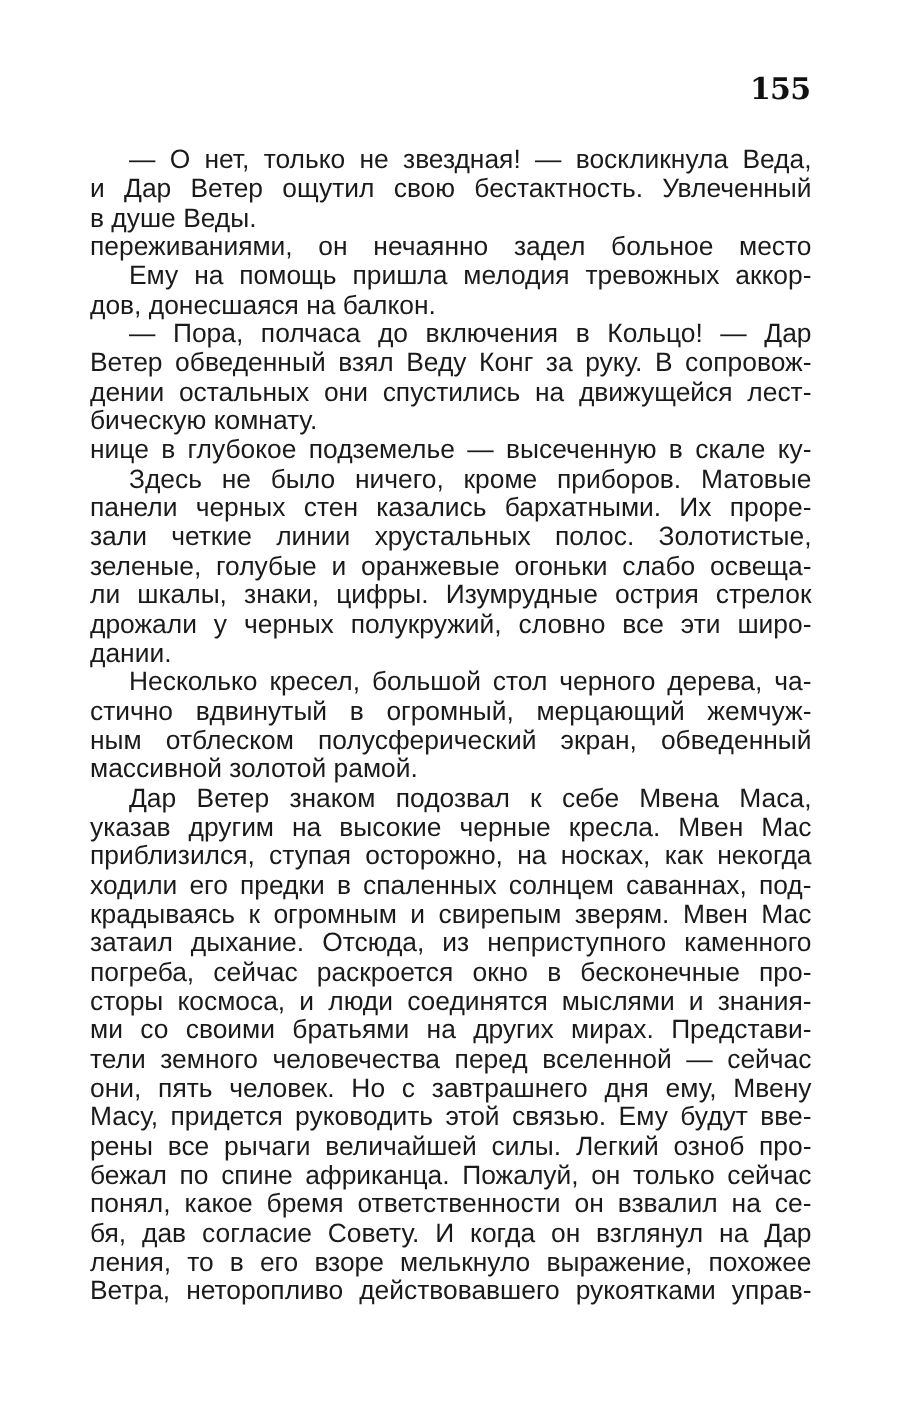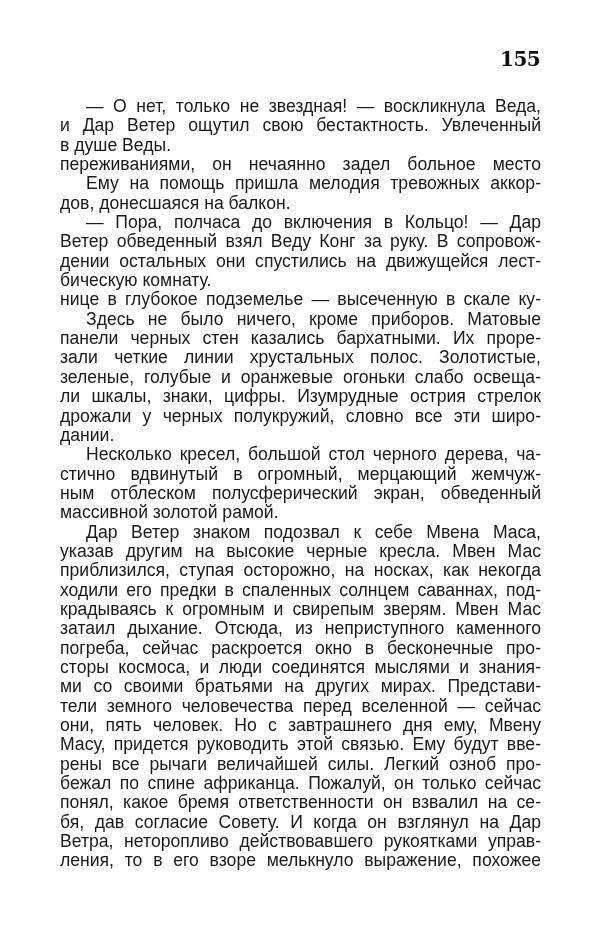--- a/index.html
+++ b/index.html
@@ -101,16 +101,16 @@
     <span class="line">погреба, сейчас раскроется  окно в бесконечные про-</span>
     <span class="line">сторы космоса, и люди соединятся мыслями и знания-</span>
     <span class="line">ми со своими братьями на других мирах. Представи-</span>
     <span class="line">тели земного человечества перед вселенной — сейчас</span>
     <span class="line">они, пять человек. Но с завтрашнего дня ему, Мвену</span>
     <span class="line">Масу, придется руководить этой связью. Ему будут вве-</span>
     <span class="line">рены все рычаги величайшей силы. Легкий озноб про-</span>
     <span class="line">бежал по спине африканца. Пожалуй, он только сейчас</span>
     <span class="line">понял, какое бремя ответственности он взвалил на се-</span>
     <span class="line">бя, дав согласие Совету. И когда он взглянул на Дар</span>
+    <span class="line">ления, то в его взоре мелькнуло выражение, похожее</span>
     <span class="line">Ветра, неторопливо действовавшего рукоятками управ-</span>
-    <span class="line">ления, то в его взоре мелькнуло выражение, похожее</span>
   </div>
 </div>
 
 </body></html>

